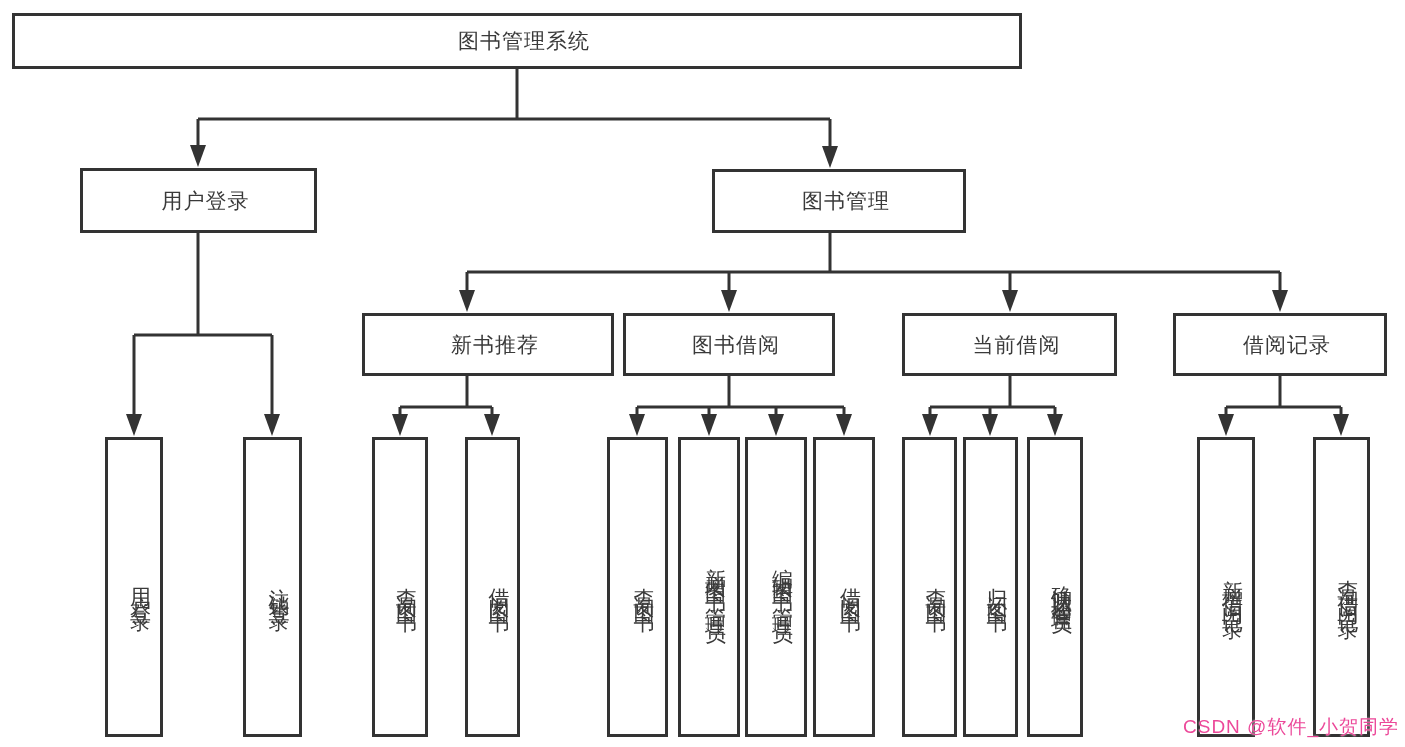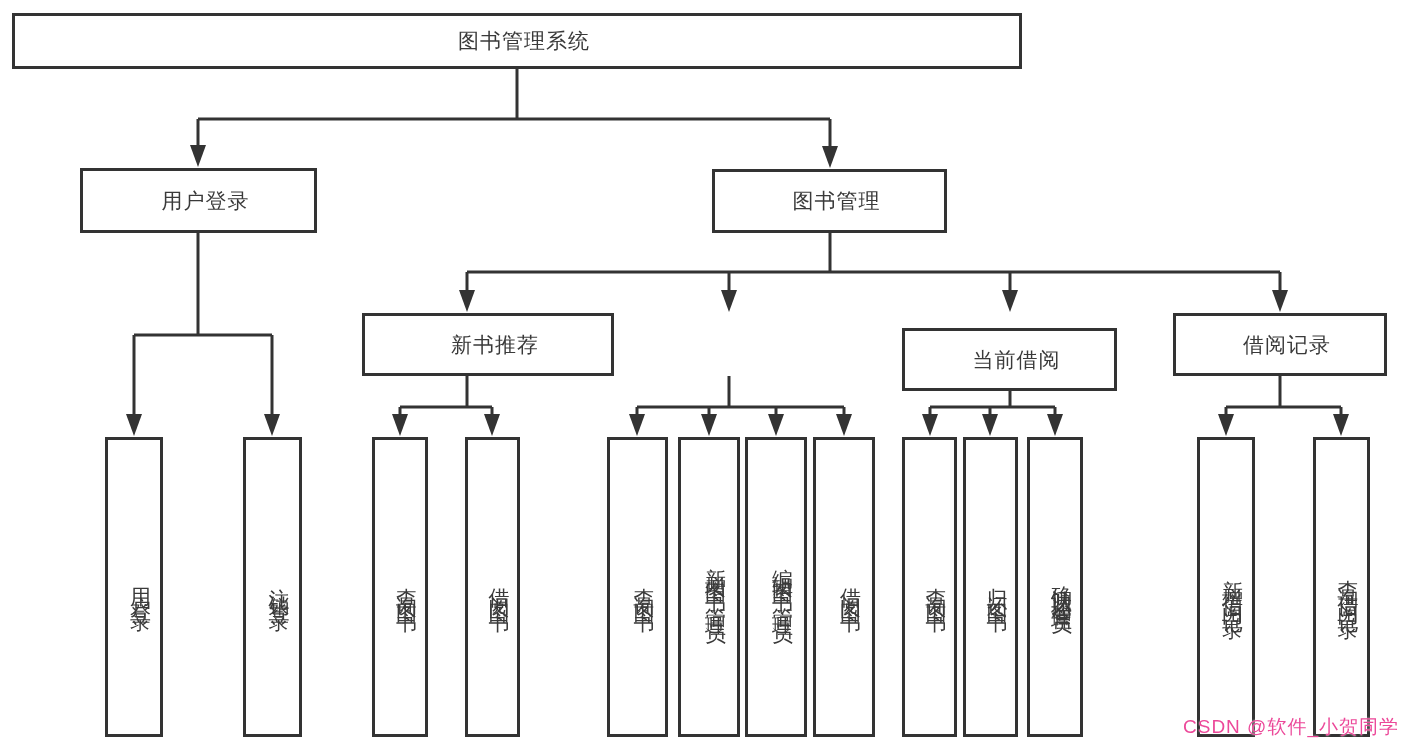--- a/index.html
+++ b/index.html
@@ -112,24 +112,25 @@
       <path class="stroke" d="M1226 407 V420"></path>
       <path class="fill" d="M1226 436 l-8 -22 h16 z"></path>
       <path class="stroke" d="M1341 407 V420"></path>
       <path class="fill" d="M1341 436 l-8 -22 h16 z"></path>
     </g>
   </svg>
 
   <div class="box hbox" style="left:12px;top:13px;width:1010px;height:56px;">图书管理系统</div>
 
   <div class="box hbox" style="left:80px;top:168px;width:237px;height:65px;">用户登录</div>
-  <div class="box hbox" style="left:712px;top:169px;width:235px;height:64px;text-align:right;">图书管理</div>
+  <div class="box hbox" style="left:712px;top:169px;width:254px;height:64px;text-align:right;">图书管理</div>
 
   <div class="box hbox" style="left:362px;top:313px;width:252px;height:63px;">新书推荐</div>
-  <div class="box hbox" style="left:902px;top:328px;width:215px;height:63px;">当前借阅</div>
+  <div class="box hbox" style="left:623px;top:313px;width:212px;height:63px;">图书借阅</div>
+  <div class="box hbox" style="left:902px;top:313px;width:215px;height:63px;">当前借阅</div>
   <div class="box hbox" style="left:1173px;top:313px;width:214px;height:63px;">借阅记录</div>
 
   <div class="box vbox" style="left:105px;top:437px;width:58px;height:300px;">
     <span class="vtext">用户登录</span>
   </div>
   <div class="box vbox" style="left:243px;top:437px;width:59px;height:300px;">
     <span class="vtext">注销登录</span>
   </div>
 
   <div class="box vbox" style="left:372px;top:437px;width:56px;height:300px;">

